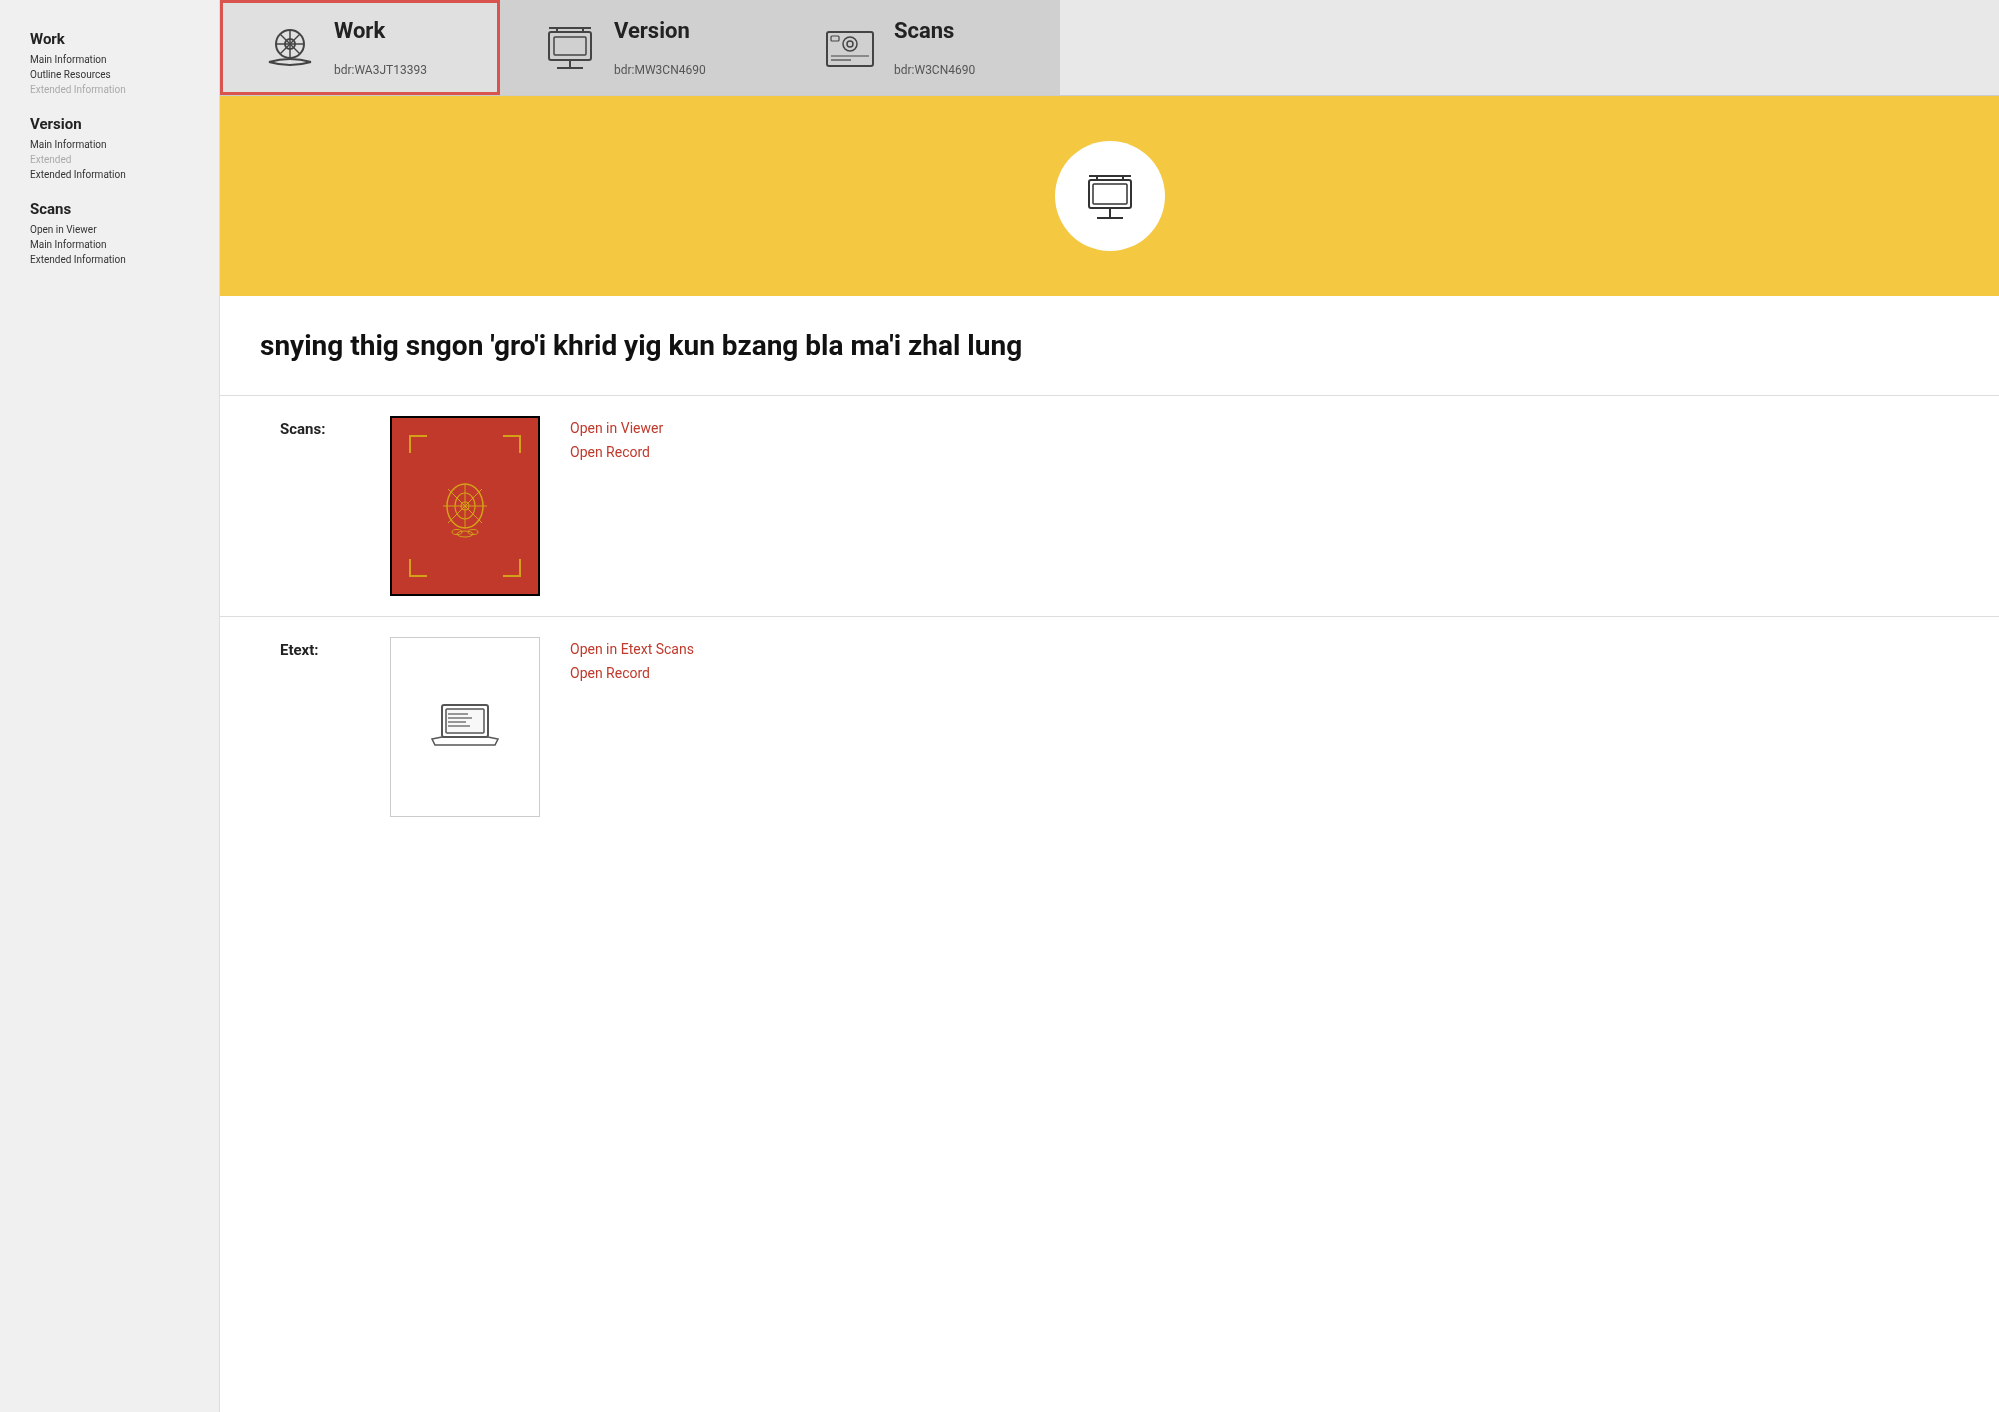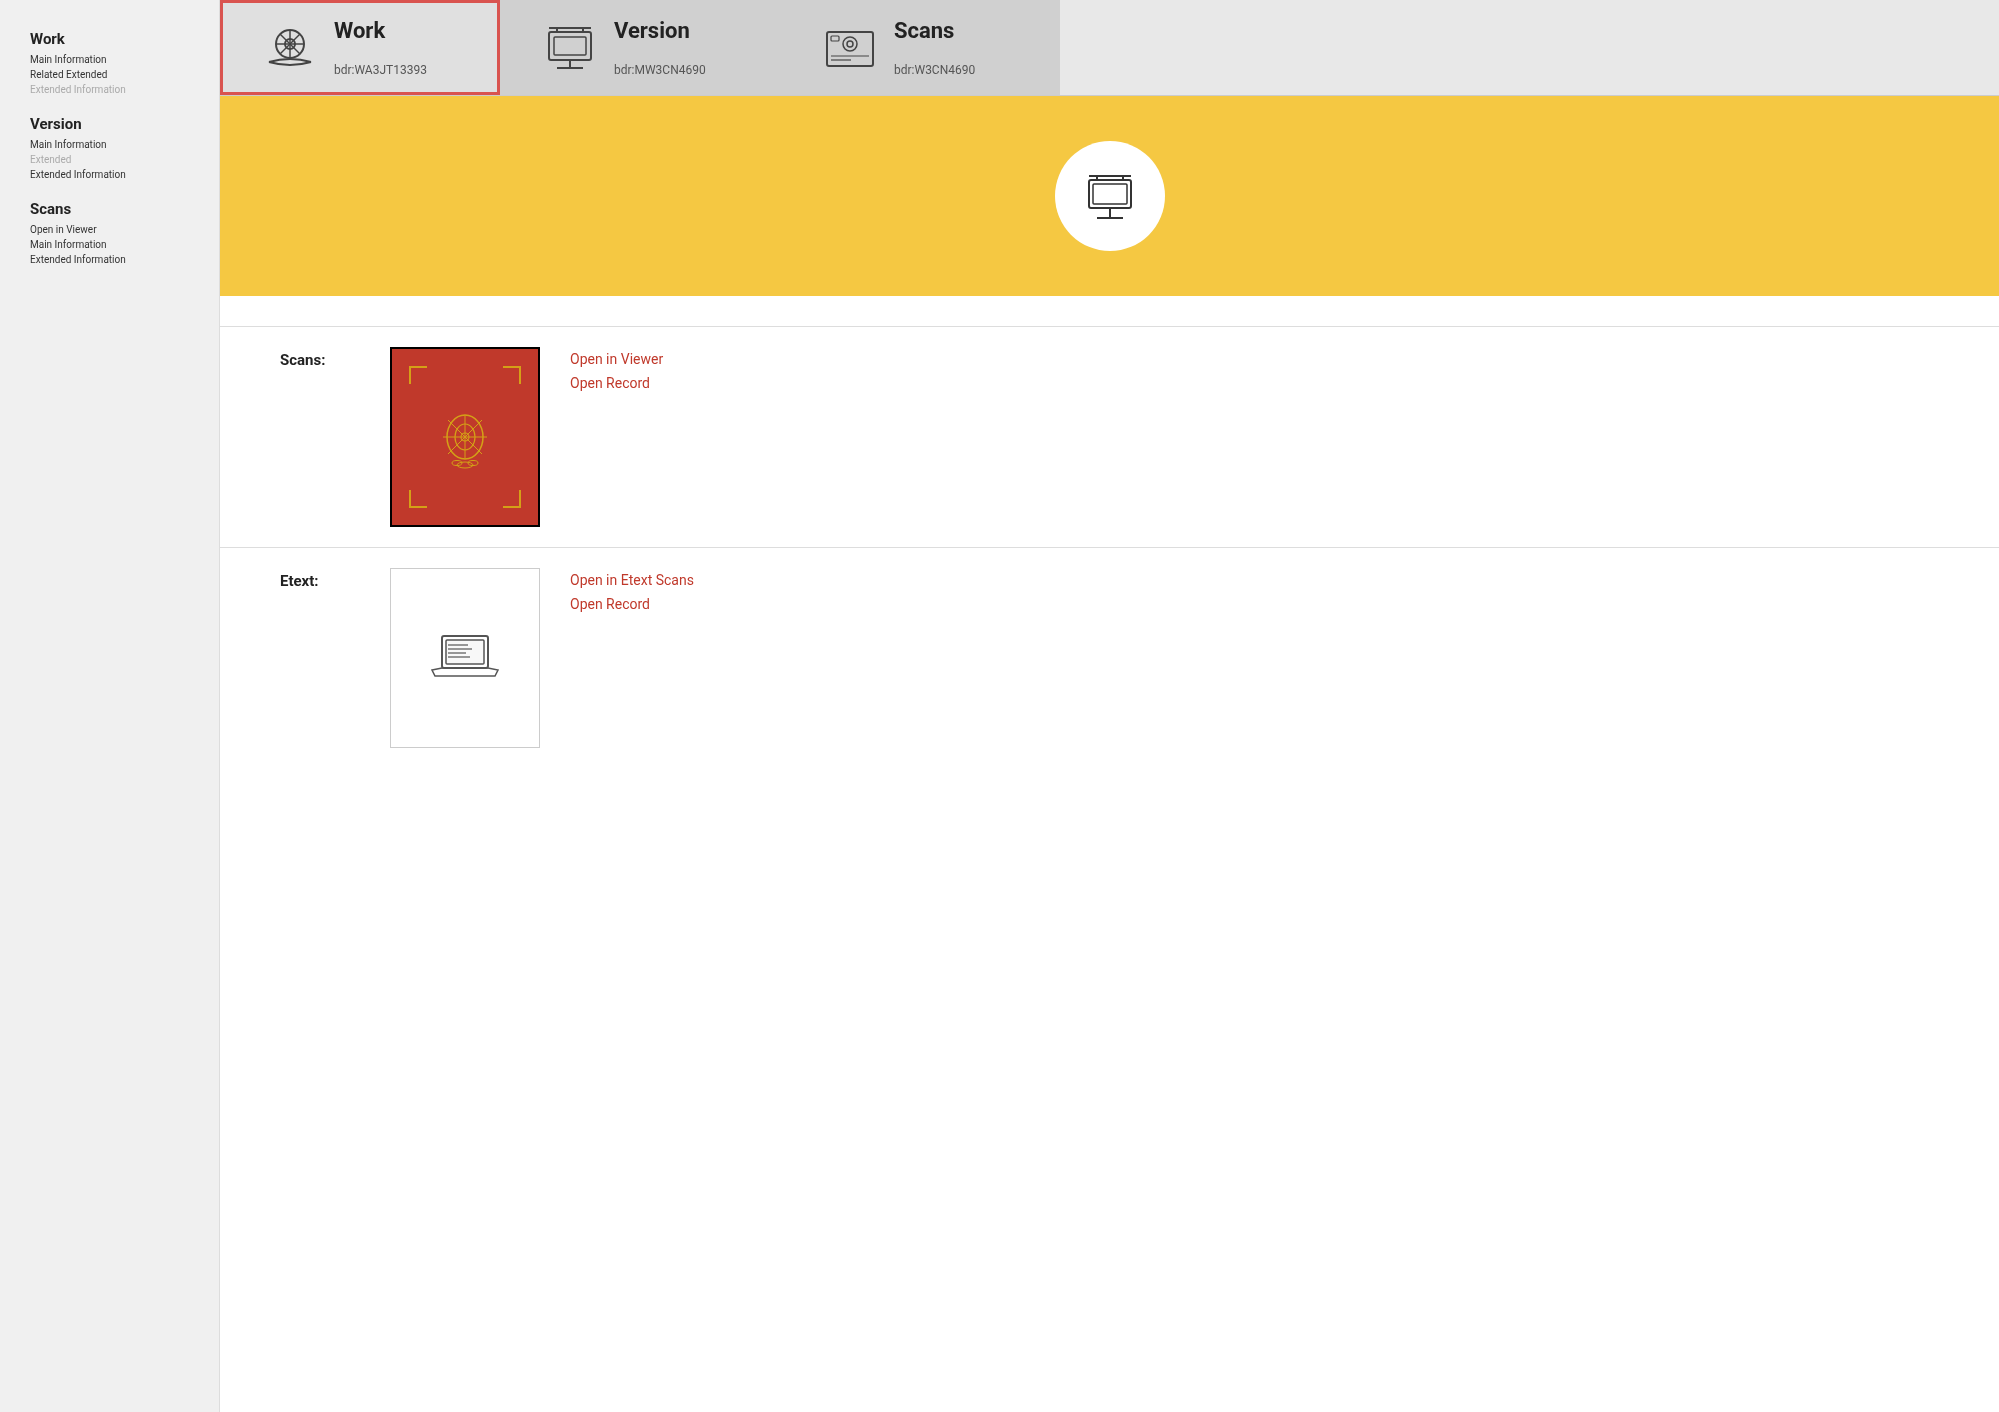--- a/index.html
+++ b/index.html
@@ -204,21 +204,21 @@
     }
 
     svg { overflow: visible; }
   </style>
 </head>
 <body>
 
 <nav id="sidebar">
 <div class="sidebar-section-title">Work</div>
     <div class="sidebar-item">Main Information</div>
-    <div class="sidebar-item">Related Extended</div>
+    <div class="sidebar-item">Outline Resources</div>
     <div class="sidebar-item disabled">Extended Information</div>
     <div class="sidebar-section-title">Version</div>
     <div class="sidebar-item">Main Information</div>
     <div class="sidebar-item disabled">Extended</div>
     <div class="sidebar-item">Extended Information</div>
     <div class="sidebar-section-title">Scans</div>
     <div class="sidebar-item">Open in Viewer</div>
     <div class="sidebar-item">Main Information</div>
     <div class="sidebar-item">Extended Information</div>
   </nav>
@@ -292,20 +292,21 @@
           <rect x="14" y="14" width="34" height="20" rx="1" stroke="#333" stroke-width="1.5" fill="none"></rect>
           <line x1="31" y1="38" x2="31" y2="48" stroke="#333" stroke-width="2"></line>
           <line x1="18" y1="48" x2="44" y2="48" stroke="#333" stroke-width="2"></line>
           <line x1="18" y1="10" x2="18" y2="6" stroke="#333" stroke-width="2"></line>
           <line x1="44" y1="10" x2="44" y2="6" stroke="#333" stroke-width="2"></line>
           <line x1="10" y1="6" x2="52" y2="6" stroke="#333" stroke-width="2"></line>
         </svg>
       </div>
     </div>
 
+    <h1 id="resource-title">snying thig sngon 'gro'i khrid yig kun bzang bla ma'i zhal lung</h1>
 
     <div class="resource-row">
       <span class="resource-label">Scans:</span>
       <div class="resource-thumbnail scans-thumb">
         <div class="book-cover-inner">
           <div class="corner-dec tl"></div>
           <div class="corner-dec tr"></div>
           <div class="corner-dec bl"></div>
           <div class="corner-dec br"></div>
           <div class="book-emblem">

